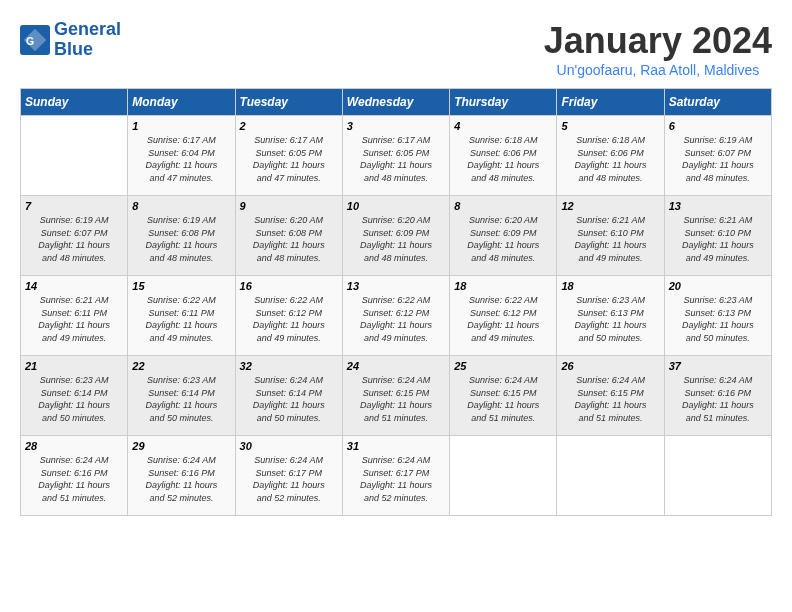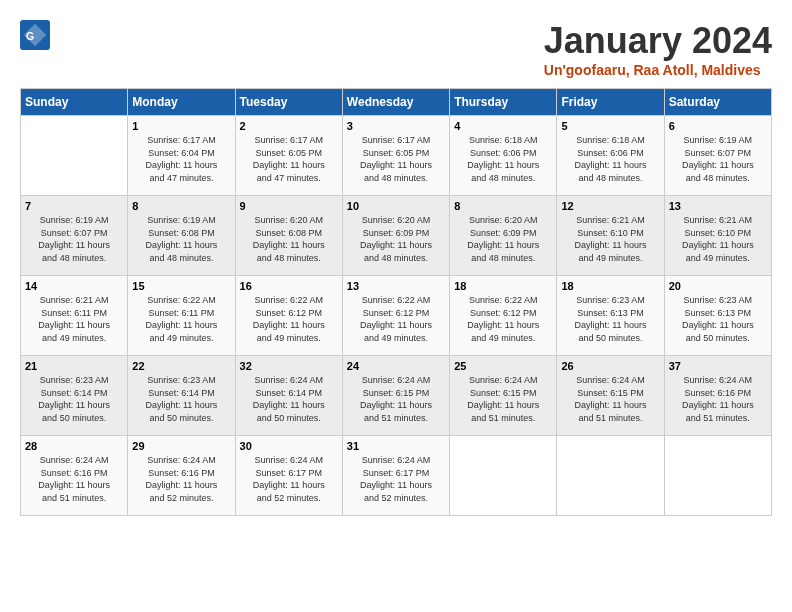--- a/index.html
+++ b/index.html
@@ -25,36 +25,36 @@
       font-weight: bold;
       color: #1a5fa8;
       line-height: 1.1;
     }
     .logo-icon {
       width: 30px;
       height: 30px;
       margin-right: 4px;
     }
     .title-block {
-      text-align: left;
+      text-align: center;
     }
     .month-title {
       font-size: 36px;
       font-weight: bold;
       color: #333;
     }
     .location-title {
       font-size: 14px;
-      color: #c2410c;
-      font-weight: bold;
+      color: #3b82f6;
     }
     table {
       width: 100%;
       border-collapse: collapse;
       font-size: 10px;
+      font-style: italic;
     }
     thead tr {
       background-color: #1a5fa8;
       color: #fff;
     }
     thead th {
       padding: 6px 4px;
       text-align: left;
       font-size: 12px;
       font-weight: bold;
@@ -91,20 +91,24 @@
 </head>
 <body>
 
 <div class="header-area">
   <div class="logo">
     <svg class="logo-icon" viewBox="0 0 40 40">
       <rect x="0" y="0" width="40" height="40" rx="4" fill="#1a5fa8"></rect>
       <polygon points="20,5 35,20 20,35 5,20" fill="#fff" opacity="0.3"></polygon>
       <text x="8" y="26" font-size="14" font-weight="bold" fill="#fff">G</text>
     </svg>
+    <div>
+      <div class="logo-text">General</div>
+      <div class="logo-text">Blue</div>
+    </div>
   </div>
   <div class="title-block">
     <div class="month-title">January 2024</div>
     <div class="location-title">Un'goofaaru, Raa Atoll, Maldives</div>
   </div>
 </div>
 
 <table>
   <thead>
     <tr>

